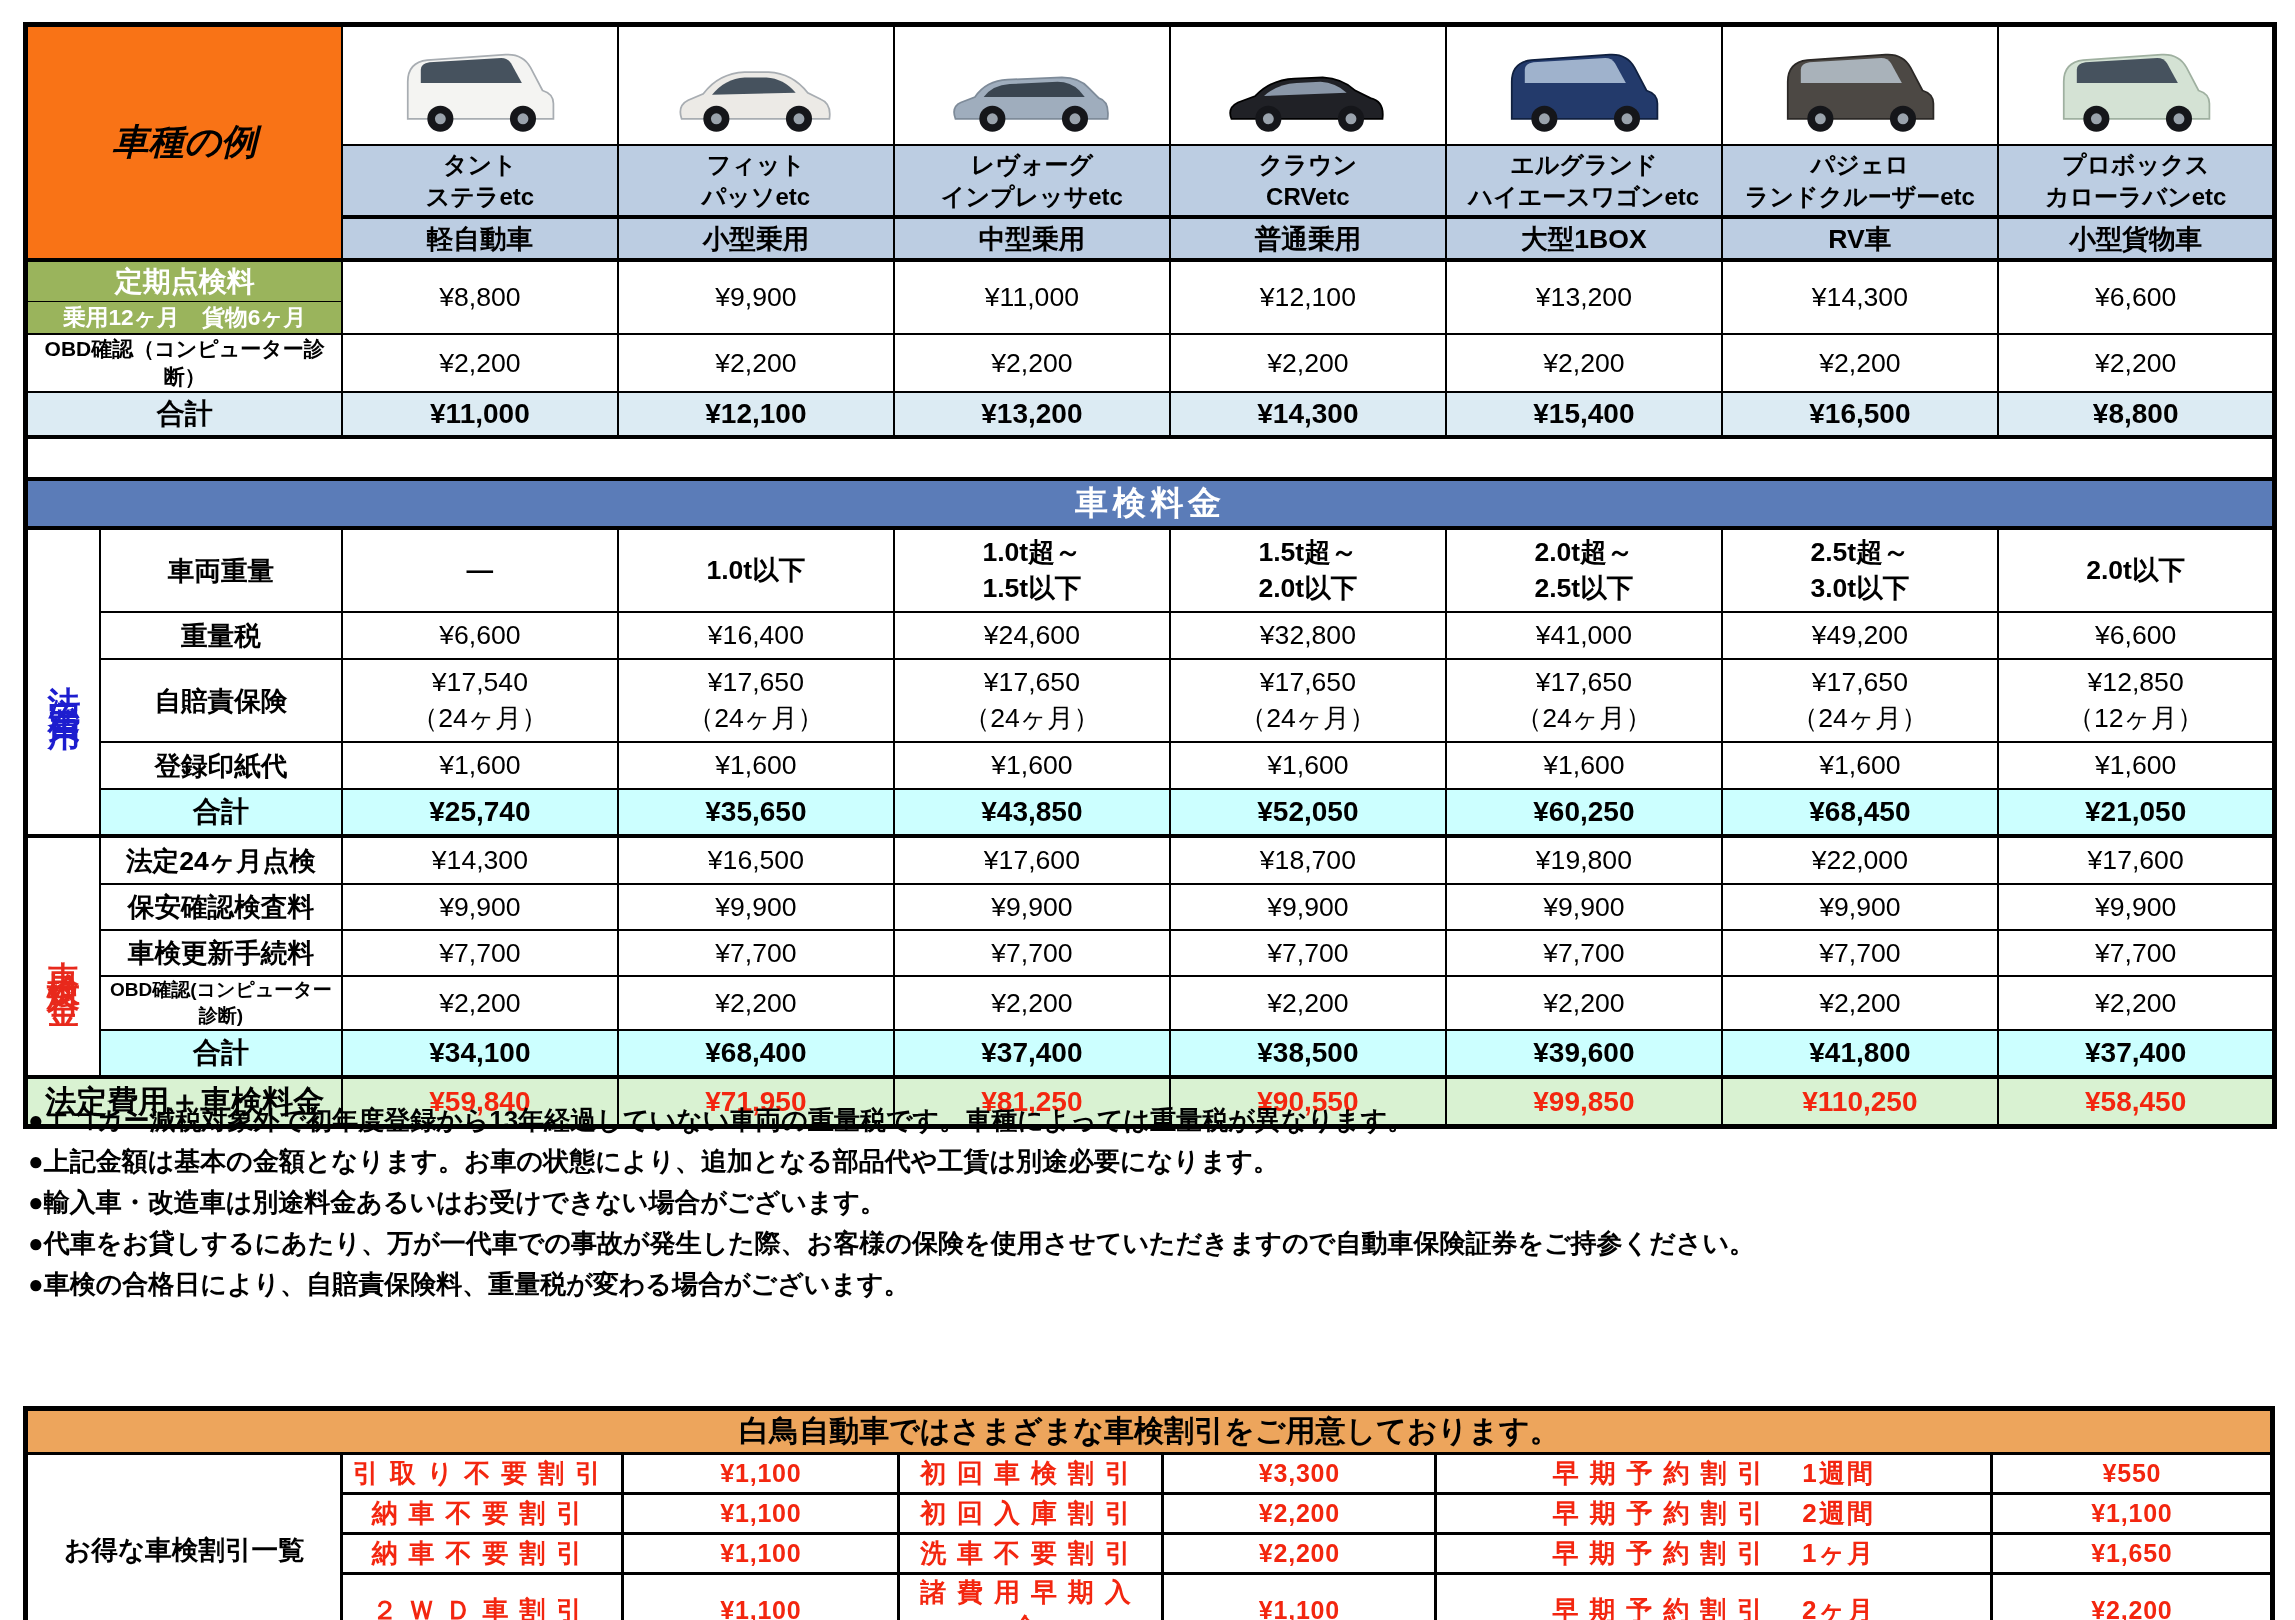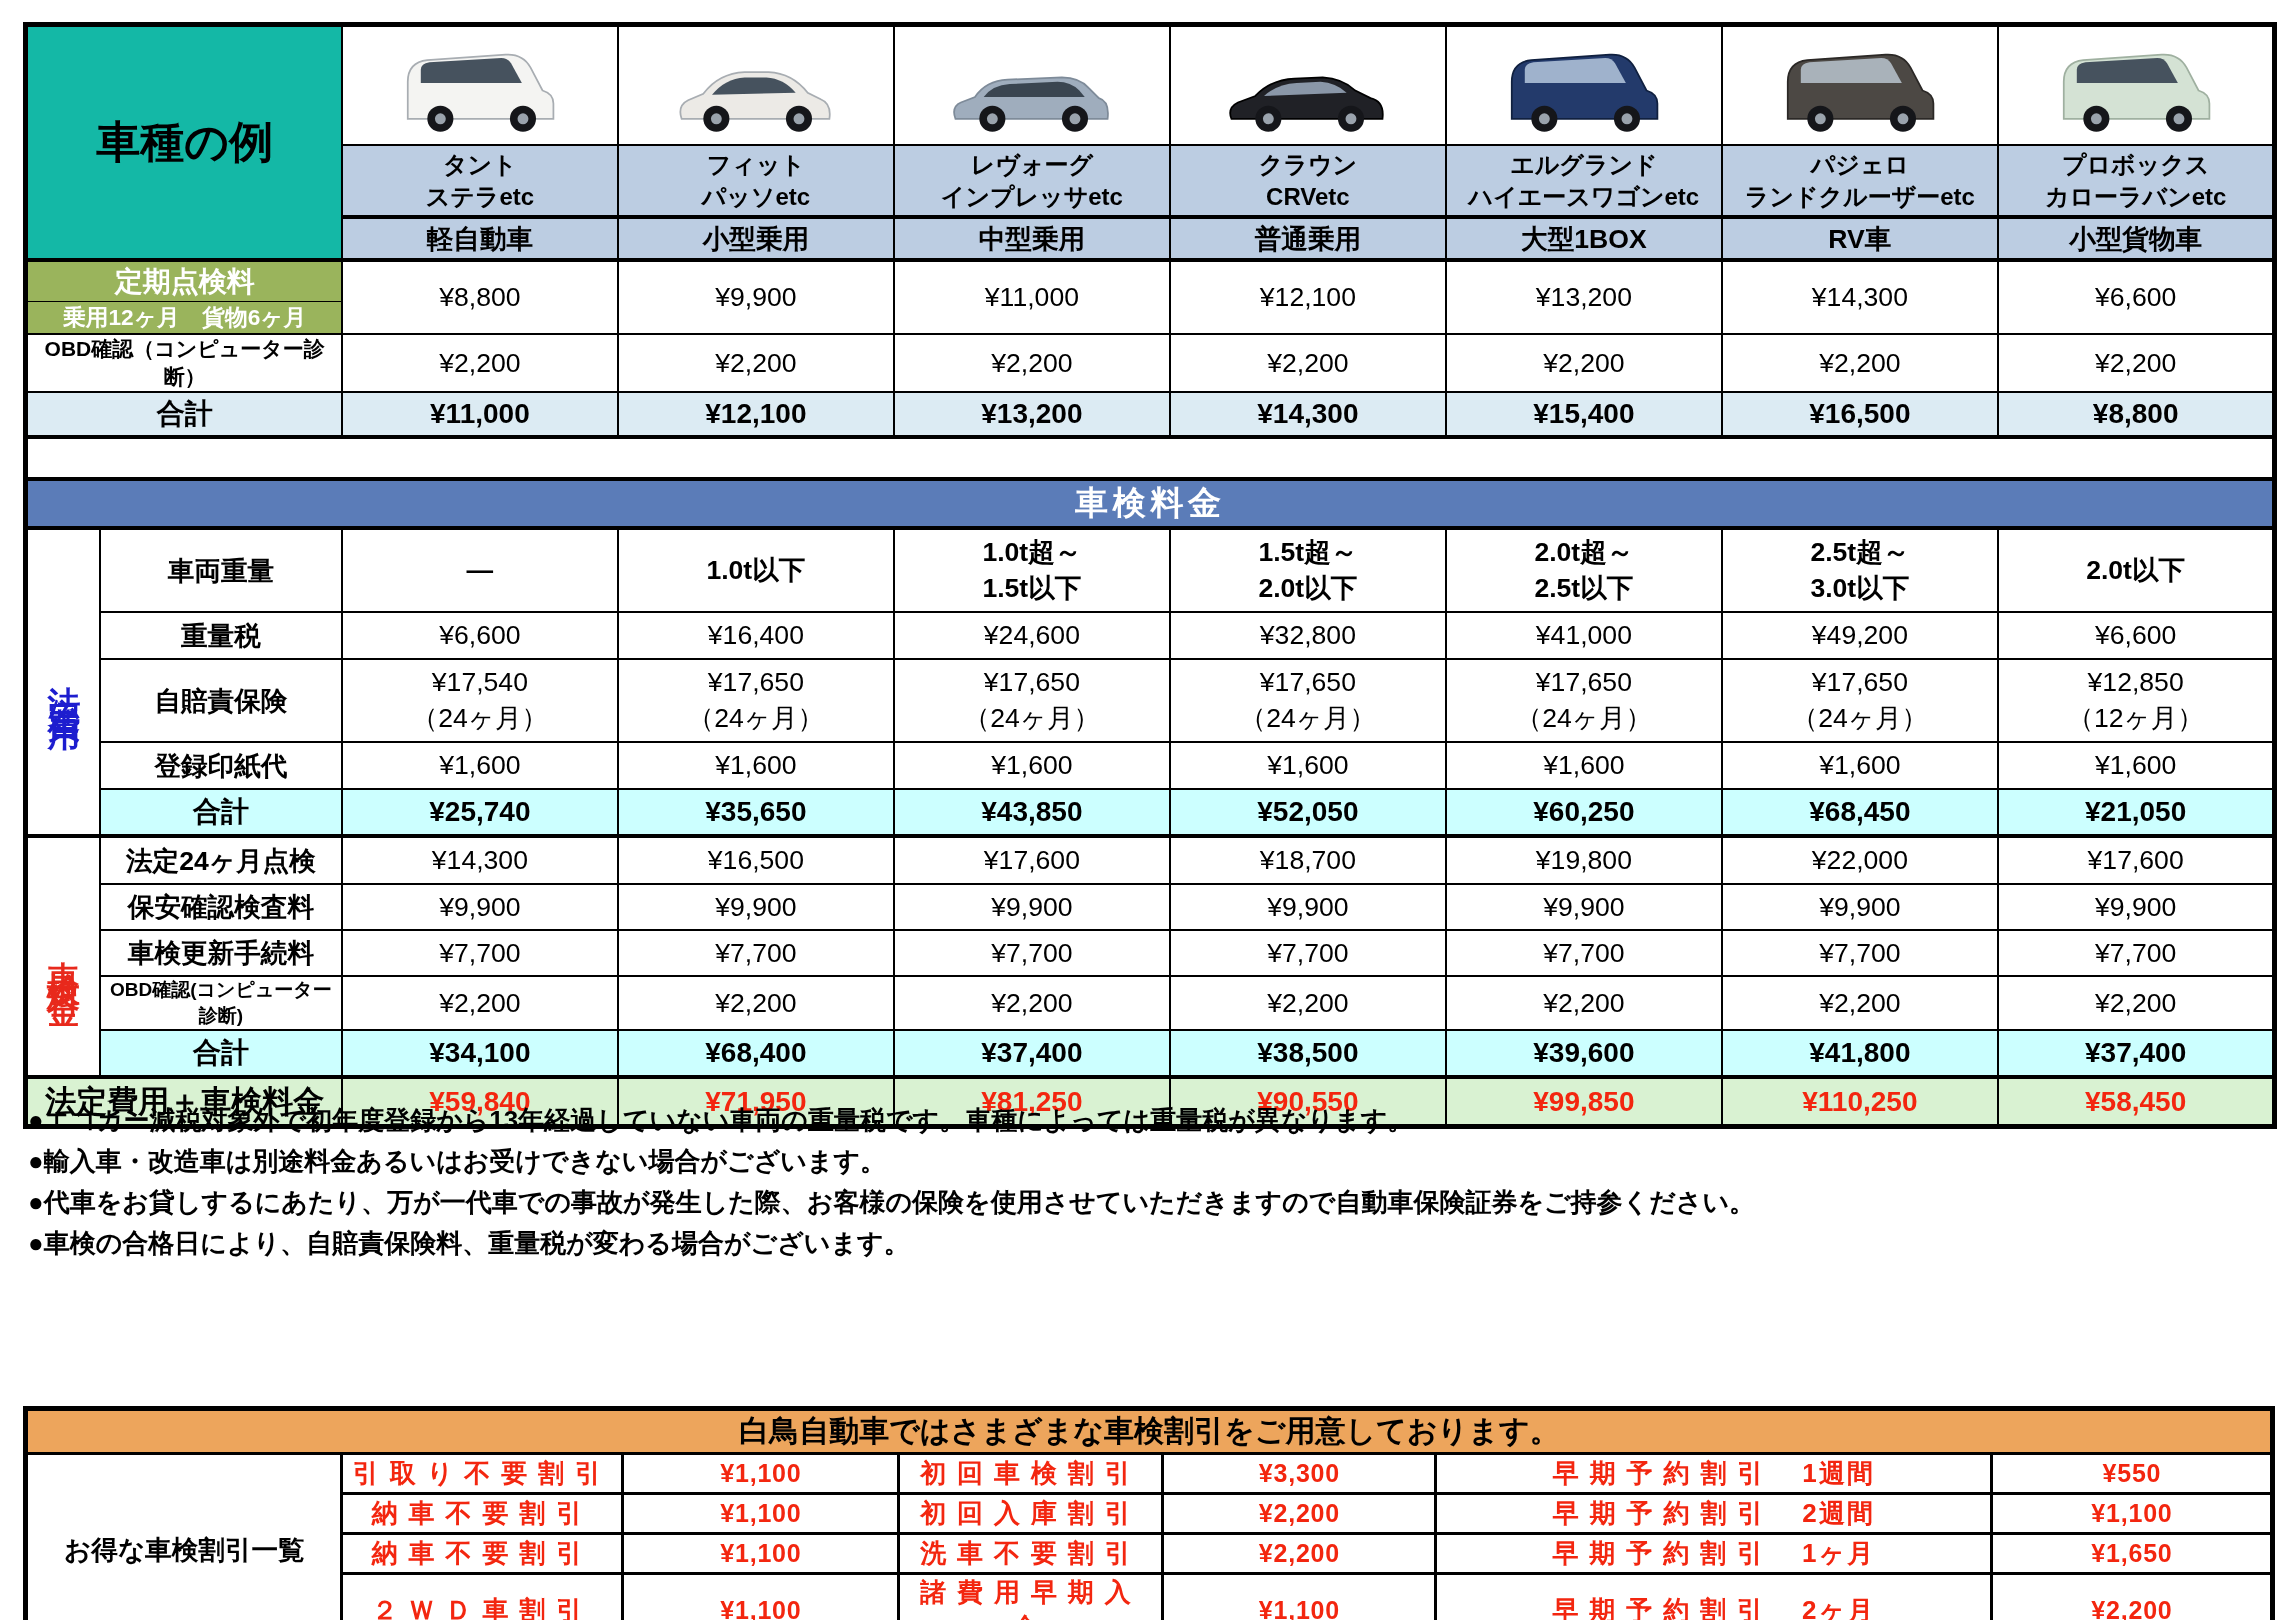--- a/index.html
+++ b/index.html
@@ -29,21 +29,21 @@
   .r-24 td{height:45px;}
   .r-hoan td{height:44px;}
   .r-koshin td{height:44px;}
   .r-obd2 td{height:38px;}
   .r-total3 td{height:44px;}
   .r-grand td{height:45px;}
 
   .thick-top td{border-top:4.7px solid #000;}
   .thick-bot td{border-bottom:4.7px solid #000;}
 
-  .corner{font-size:44px;font-weight:bold;background:#14b8a6;}
+  .corner{font-size:36px;font-weight:bold;background:#f97316;font-style:italic;}
   .car-img{background:#fff;}
   .car-name{background:var(--header_bg);font-size:24px;font-weight:bold;line-height:1.32;}
   .car-cat{background:var(--header_bg);font-size:26.6px;font-weight:bold;}
   .green{background:var(--green_label);color:#fff;font-weight:bold;}
   .lbl-teiki{font-size:28px;border-bottom-width:1.6px;}
   .sub{font-size:22.7px;border-top-width:1.6px;}
   .obd-lbl{font-size:21px;font-weight:bold;}
   .total1-lbl{background:var(--total_bg);font-size:30px;font-weight:bold;}
   .r-total1 td{background:var(--total_bg);font-weight:bold;font-size:28px;}
   .price{font-size:26.6px;}
@@ -388,20 +388,21 @@
         <td class="red-val">¥90,550</td>
         <td class="red-val">¥99,850</td>
         <td class="red-val">¥110,250</td>
         <td class="red-val">¥58,450</td>
       </tr>
   </tbody>
 </table>
 
 <div class="notes" id="notes">
     <div class="note">●エコカー減税対象外で初年度登録から13年経過していない車両の重量税です。車種によっては重量税が異なります。</div>
+    <div class="note">●上記金額は基本の金額となります。お車の状態により、追加となる部品代や工賃は別途必要になります。</div>
     <div class="note">●輸入車・改造車は別途料金あるいはお受けできない場合がございます。</div>
     <div class="note">●代車をお貸しするにあたり、万が一代車での事故が発生した際、お客様の保険を使用させていただきますので自動車保険証券をご持参ください。</div>
     <div class="note">●車検の合格日により、自賠責保険料、重量税が変わる場合がございます。</div>
   </div>
 
 <table class="disc">
   <colgroup>
     <col style="width:316px">
       <col style="width:281px">
       <col style="width:276px">

